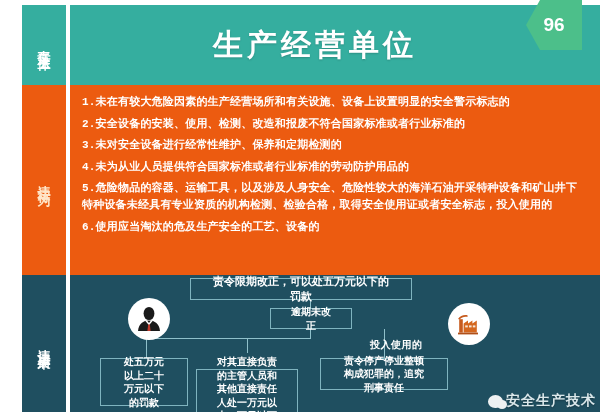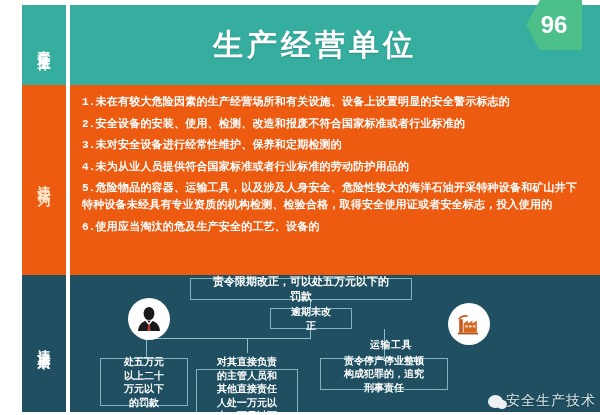--- a/index.html
+++ b/index.html
@@ -34,21 +34,21 @@
   }
   .hdr-title{
     color:#ffffff;font-size:30px;font-weight:bold;letter-spacing:4px;
     text-shadow:0 1px 2px rgba(0,0,0,.18);
     margin-left:-40px;
   }
   .badge{
     position:absolute;right:18px;top:-5px;width:56px;height:50px;
     background:#4cbf8a;color:#ffffff;
     display:flex;align-items:center;justify-content:center;
-    font-size:24px;font-weight:bold;
+    font-size:19px;font-weight:bold;
     clip-path:polygon(25% 0%,100% 0%,100% 100%,25% 100%,0% 50%);
   }
 
   
   .viol{
     height:190px;background:#ec5b10;box-sizing:border-box;
     padding:9px 14px 0 12px;
   }
   .viol-item{
     color:#ffffff;font-size:11px;font-weight:bold;
@@ -88,21 +88,21 @@
   .circ{
     position:absolute;border-radius:50%;background:#ffffff;
     display:flex;align-items:center;justify-content:center;
   }
   .circ-person{left:58px;top:23px;width:42px;height:42px;}
   .circ-factory{left:378px;top:28px;width:42px;height:42px;}
 
   .watermark{
     position:absolute;right:4px;bottom:2px;
     display:flex;align-items:center;gap:3px;
-    color:#eaf4f6;font-size:14px;font-weight:normal;
+    color:#eaf4f6;font-size:14px;font-weight:bold;
     opacity:.92;letter-spacing:1px;
     text-shadow:0 1px 2px rgba(0,0,0,.35);
   }
   .wx{
     width:15px;height:13px;border-radius:50% 50% 48% 48%;
     background:#ffffff;position:relative;flex:0 0 auto;
   }
   .wx::after{
     content:"";position:absolute;right:-4px;bottom:-1px;
     width:10px;height:9px;border-radius:50%;background:#ffffff;
@@ -145,21 +145,21 @@
 
       <div class="conn" style="left:240px;top:25px;width:1px;height:8px;"></div>
       <div class="conn" style="left:240px;top:54px;width:1px;height:9px;"></div>
       <div class="conn" style="left:76px; top:63px;width:165px;height:1px;"></div>
       <div class="conn" style="left:76px; top:63px;width:1px;height:20px;"></div>
       <div class="conn" style="left:177px;top:63px;width:1px;height:15px;"></div>
       <div class="conn" style="left:314px;top:54px;width:1px;height:29px;"></div>
 
       <div class="fbox box-order">责令限期改正，可以处五万元以下的罚款</div>
       <div class="fbox box-overdue">逾期未改正</div>
-      <div class="ftag">运输工具</div>
+      <div class="ftag">投入使用的</div>
       <div class="fbox box-fine1">处五万元以上二十万元以下的罚款</div>
       <div class="fbox box-fine2">对其直接负责的主管人员和其他直接责任人处一万元以上二万元以下的罚款</div>
       <div class="fbox box-stop">责令停产停业整顿 构成犯罪的，追究刑事责任</div>
 
       <div class="circ circ-person">
         <svg width="30" height="30" viewBox="0 0 30 30" aria-hidden="true">
           <ellipse cx="15" cy="9.5" rx="5.4" ry="6.6" fill="#1a1a1a"></ellipse>
           <path d="M4 27 C4.6 19.8 9.4 16.6 15 16.6 C20.6 16.6 25.4 19.8 26 27 Z" fill="#1a1a1a"></path>
           <path d="M11.4 16.9 L15 21.2 L18.6 16.9 L17.2 16.3 L15 19 L12.8 16.3 Z" fill="#ffffff"></path>
           <path d="M14.2 20.6 L15.8 20.6 L16.6 27 L13.4 27 Z" fill="#c0392b"></path>

